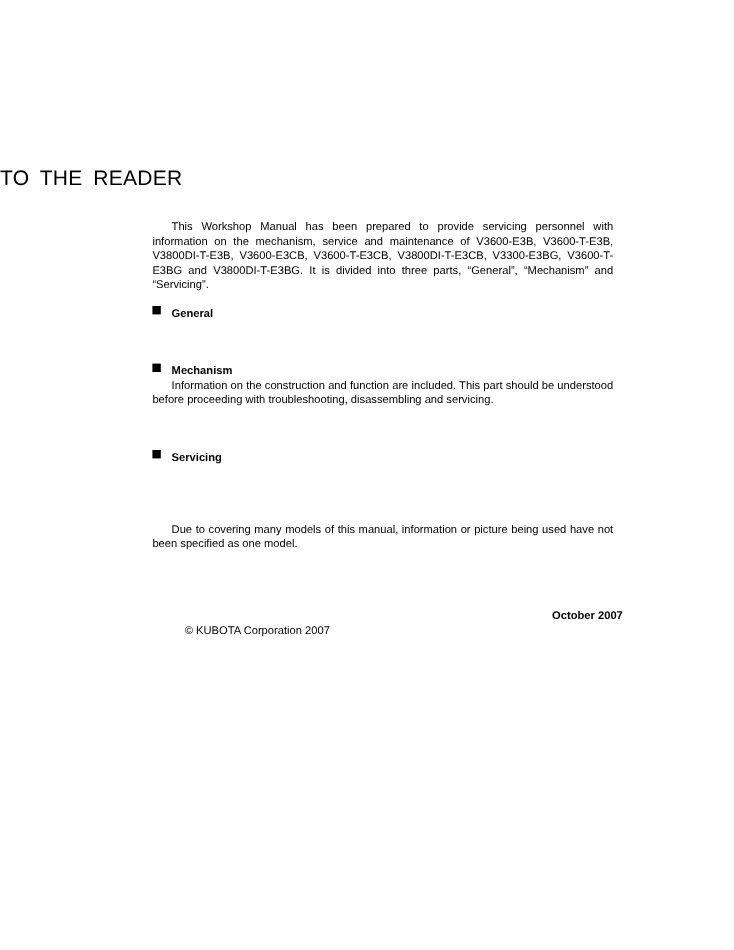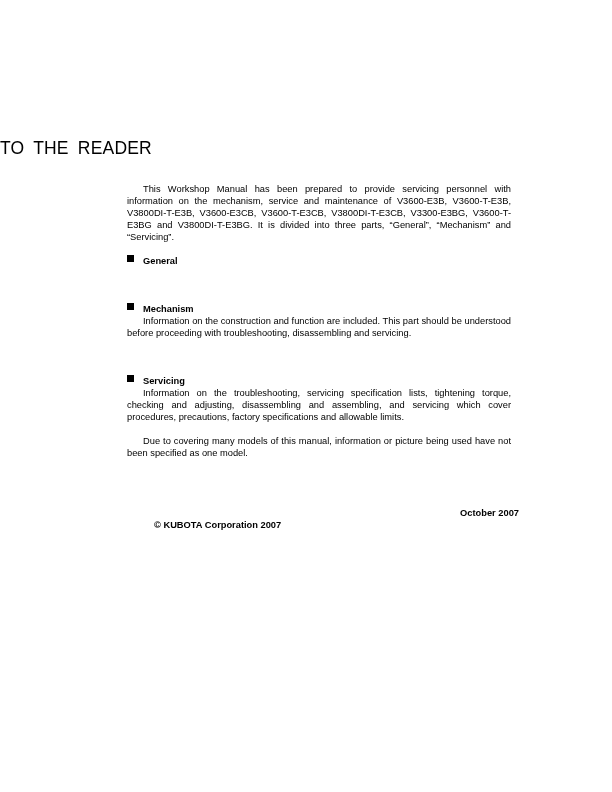--- a/index.html
+++ b/index.html
@@ -6,21 +6,21 @@
     body { width:612px; height:792px; position:relative; overflow:hidden;
            font-family:"Liberation Sans", sans-serif; color:#000; }
     .title { position:absolute; left:0; width:612px; top:138px; text-align:left;
              font-weight:normal; font-size:17.5px; word-spacing:4px; letter-spacing:0.2px; }
     .block { position:absolute; left:127px; width:384px; font-size:9.3px; line-height:12px; }
     .block p { margin:0; text-align:justify; }
     .indent { text-indent:16px; }
     .heading { font-weight:bold; display:flex; align-items:flex-start; }
     .sq { display:inline-block; width:7px; height:7px; background:#000; margin-right:9px; }
     .right { position:absolute; left:135px; width:384px; text-align:right; font-weight:bold; font-size:9.3px; }
-    .copy { position:absolute; left:127px; font-weight:bold; font-size:9.3px;padding-left:27px; }
+    .copy { position:absolute; left:127px; font-weight:normal; font-size:9.3px;padding-left:27px; }
   </style>
 </head>
 <body>
 
 <div class="title">TO THE READER</div>
 
 <div class="block" style="top:183px;">
   <p class="indent">This Workshop Manual has been prepared to provide servicing personnel with information on the mechanism, service and maintenance of V3600-E3B, V3600-T-E3B, V3800DI-T-E3B, V3600-E3CB, V3600-T-E3CB, V3800DI-T-E3CB, V3300-E3BG, V3600-T-E3BG and V3800DI-T-E3BG.  It is divided into three parts, “General”, “Mechanism” and “Servicing”.</p>
 </div>
 
@@ -37,21 +37,20 @@
     <span>Mechanism</span>
   </div>
   <p class="indent">Information on the construction and function are included.  This part should be understood before proceeding with troubleshooting, disassembling and servicing.</p>
 </div>
 
 <div class="block" style="top:375px;">
   <div class="heading">
     <span class="sq"></span>
     <span>Servicing</span>
   </div>
-  <p class="indent">Information on the troubleshooting, servicing specification lists, tightening torque, checking and adjusting, disassembling and assembling, and servicing which cover procedures, precautions, factory specifications and allowable limits.</p>
 </div>
 
 <div class="block" style="top:435px;">
   <p class="indent">Due to covering many models of this manual, information or picture being used have not been specified as one model.</p>
 </div>
 
 <div class="right" style="top:508px;">October 2007</div>
 <div class="copy" style="top:520px;">© KUBOTA Corporation 2007</div>
 
 </body></html>

